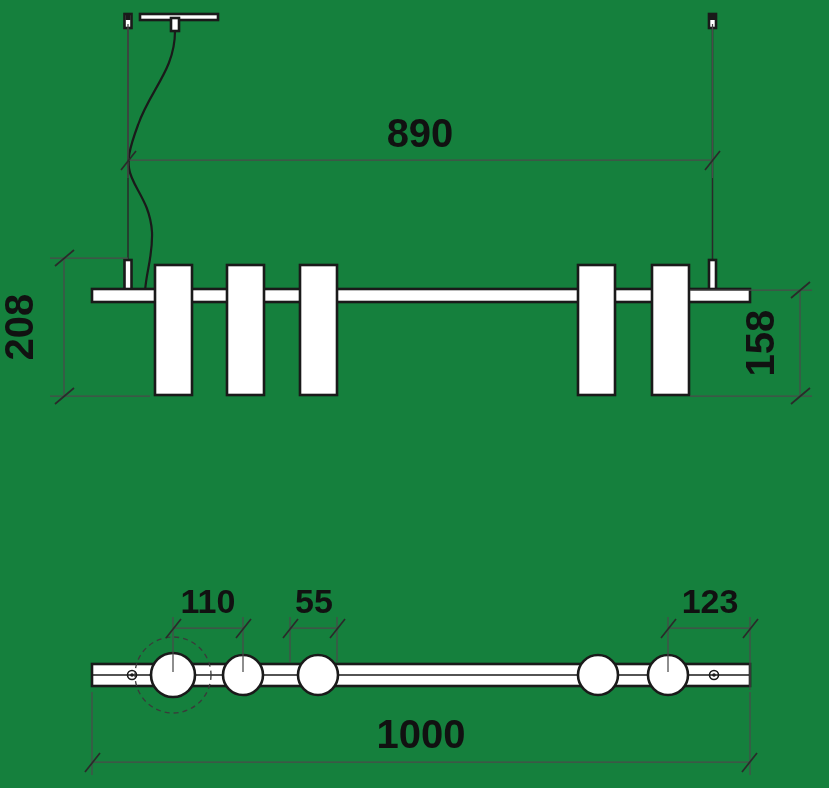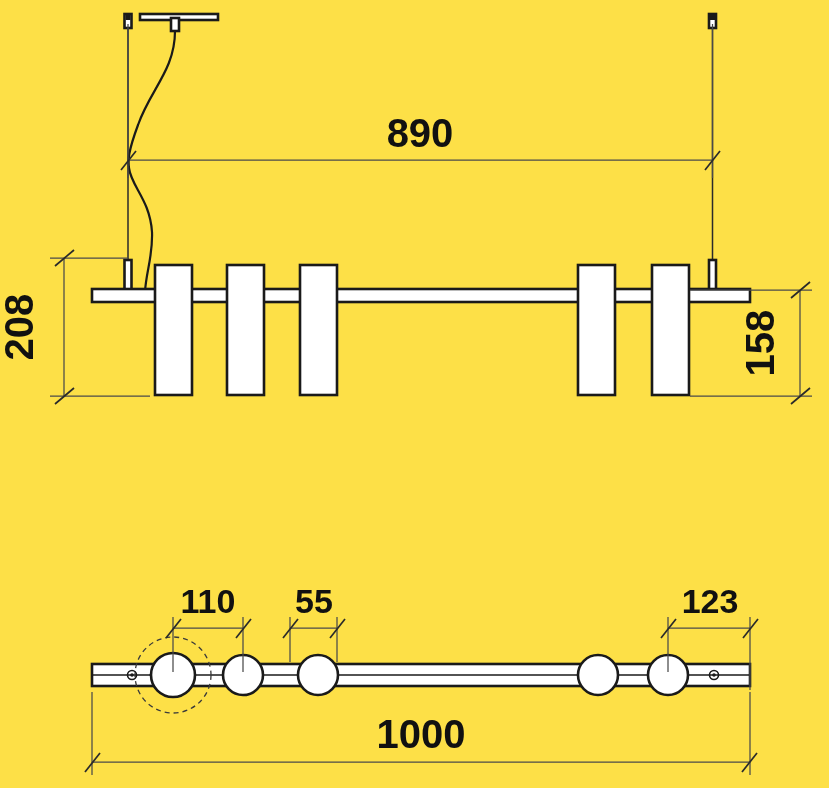--- a/index.html
+++ b/index.html
@@ -8,21 +8,21 @@
     padding: 0;
     background: #ffffff;
   }
   body {
     font-family: "Liberation Sans", sans-serif;
   }
   #drawing-root {
     position: relative;
     width: 829px;
     height: 788px;
-    background: #fde047;
+    background: #15803d;
     overflow: hidden;
   }
   svg#tech-drawing {
     display: block;
     width: 829px;
     height: 788px;
   }
   .outline {
     fill: #ffffff;
     stroke: #1a1a1a;

